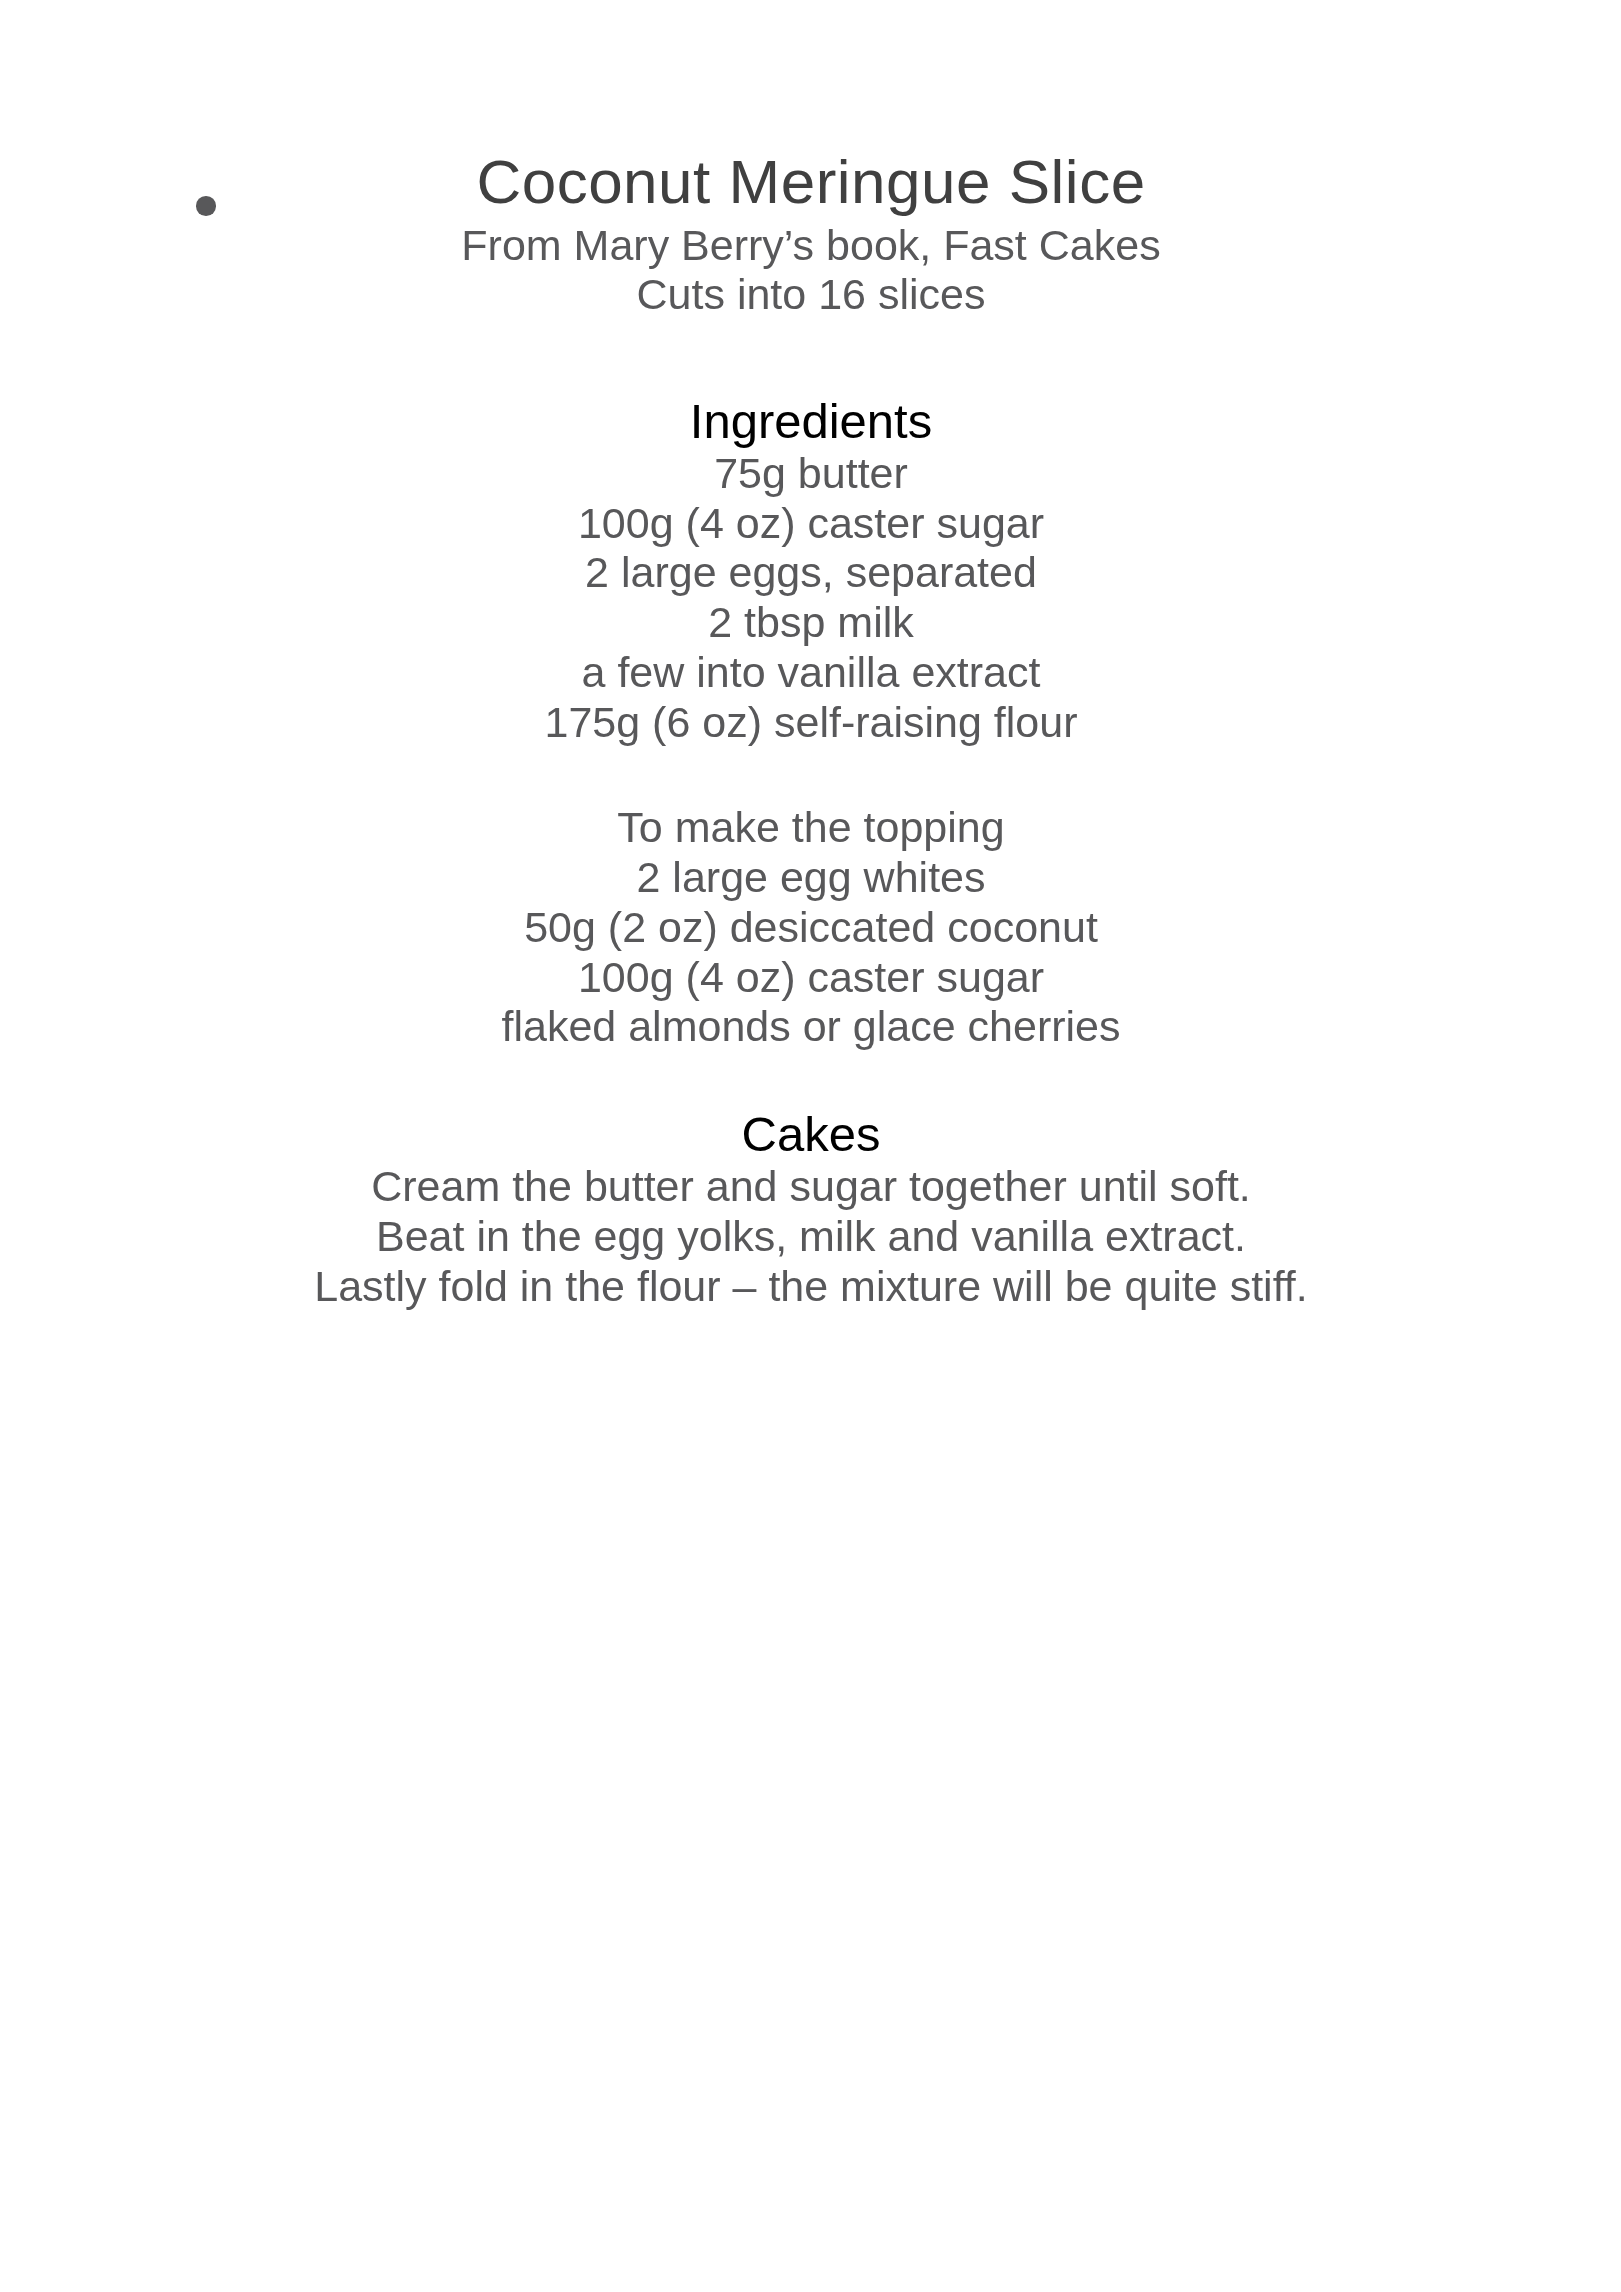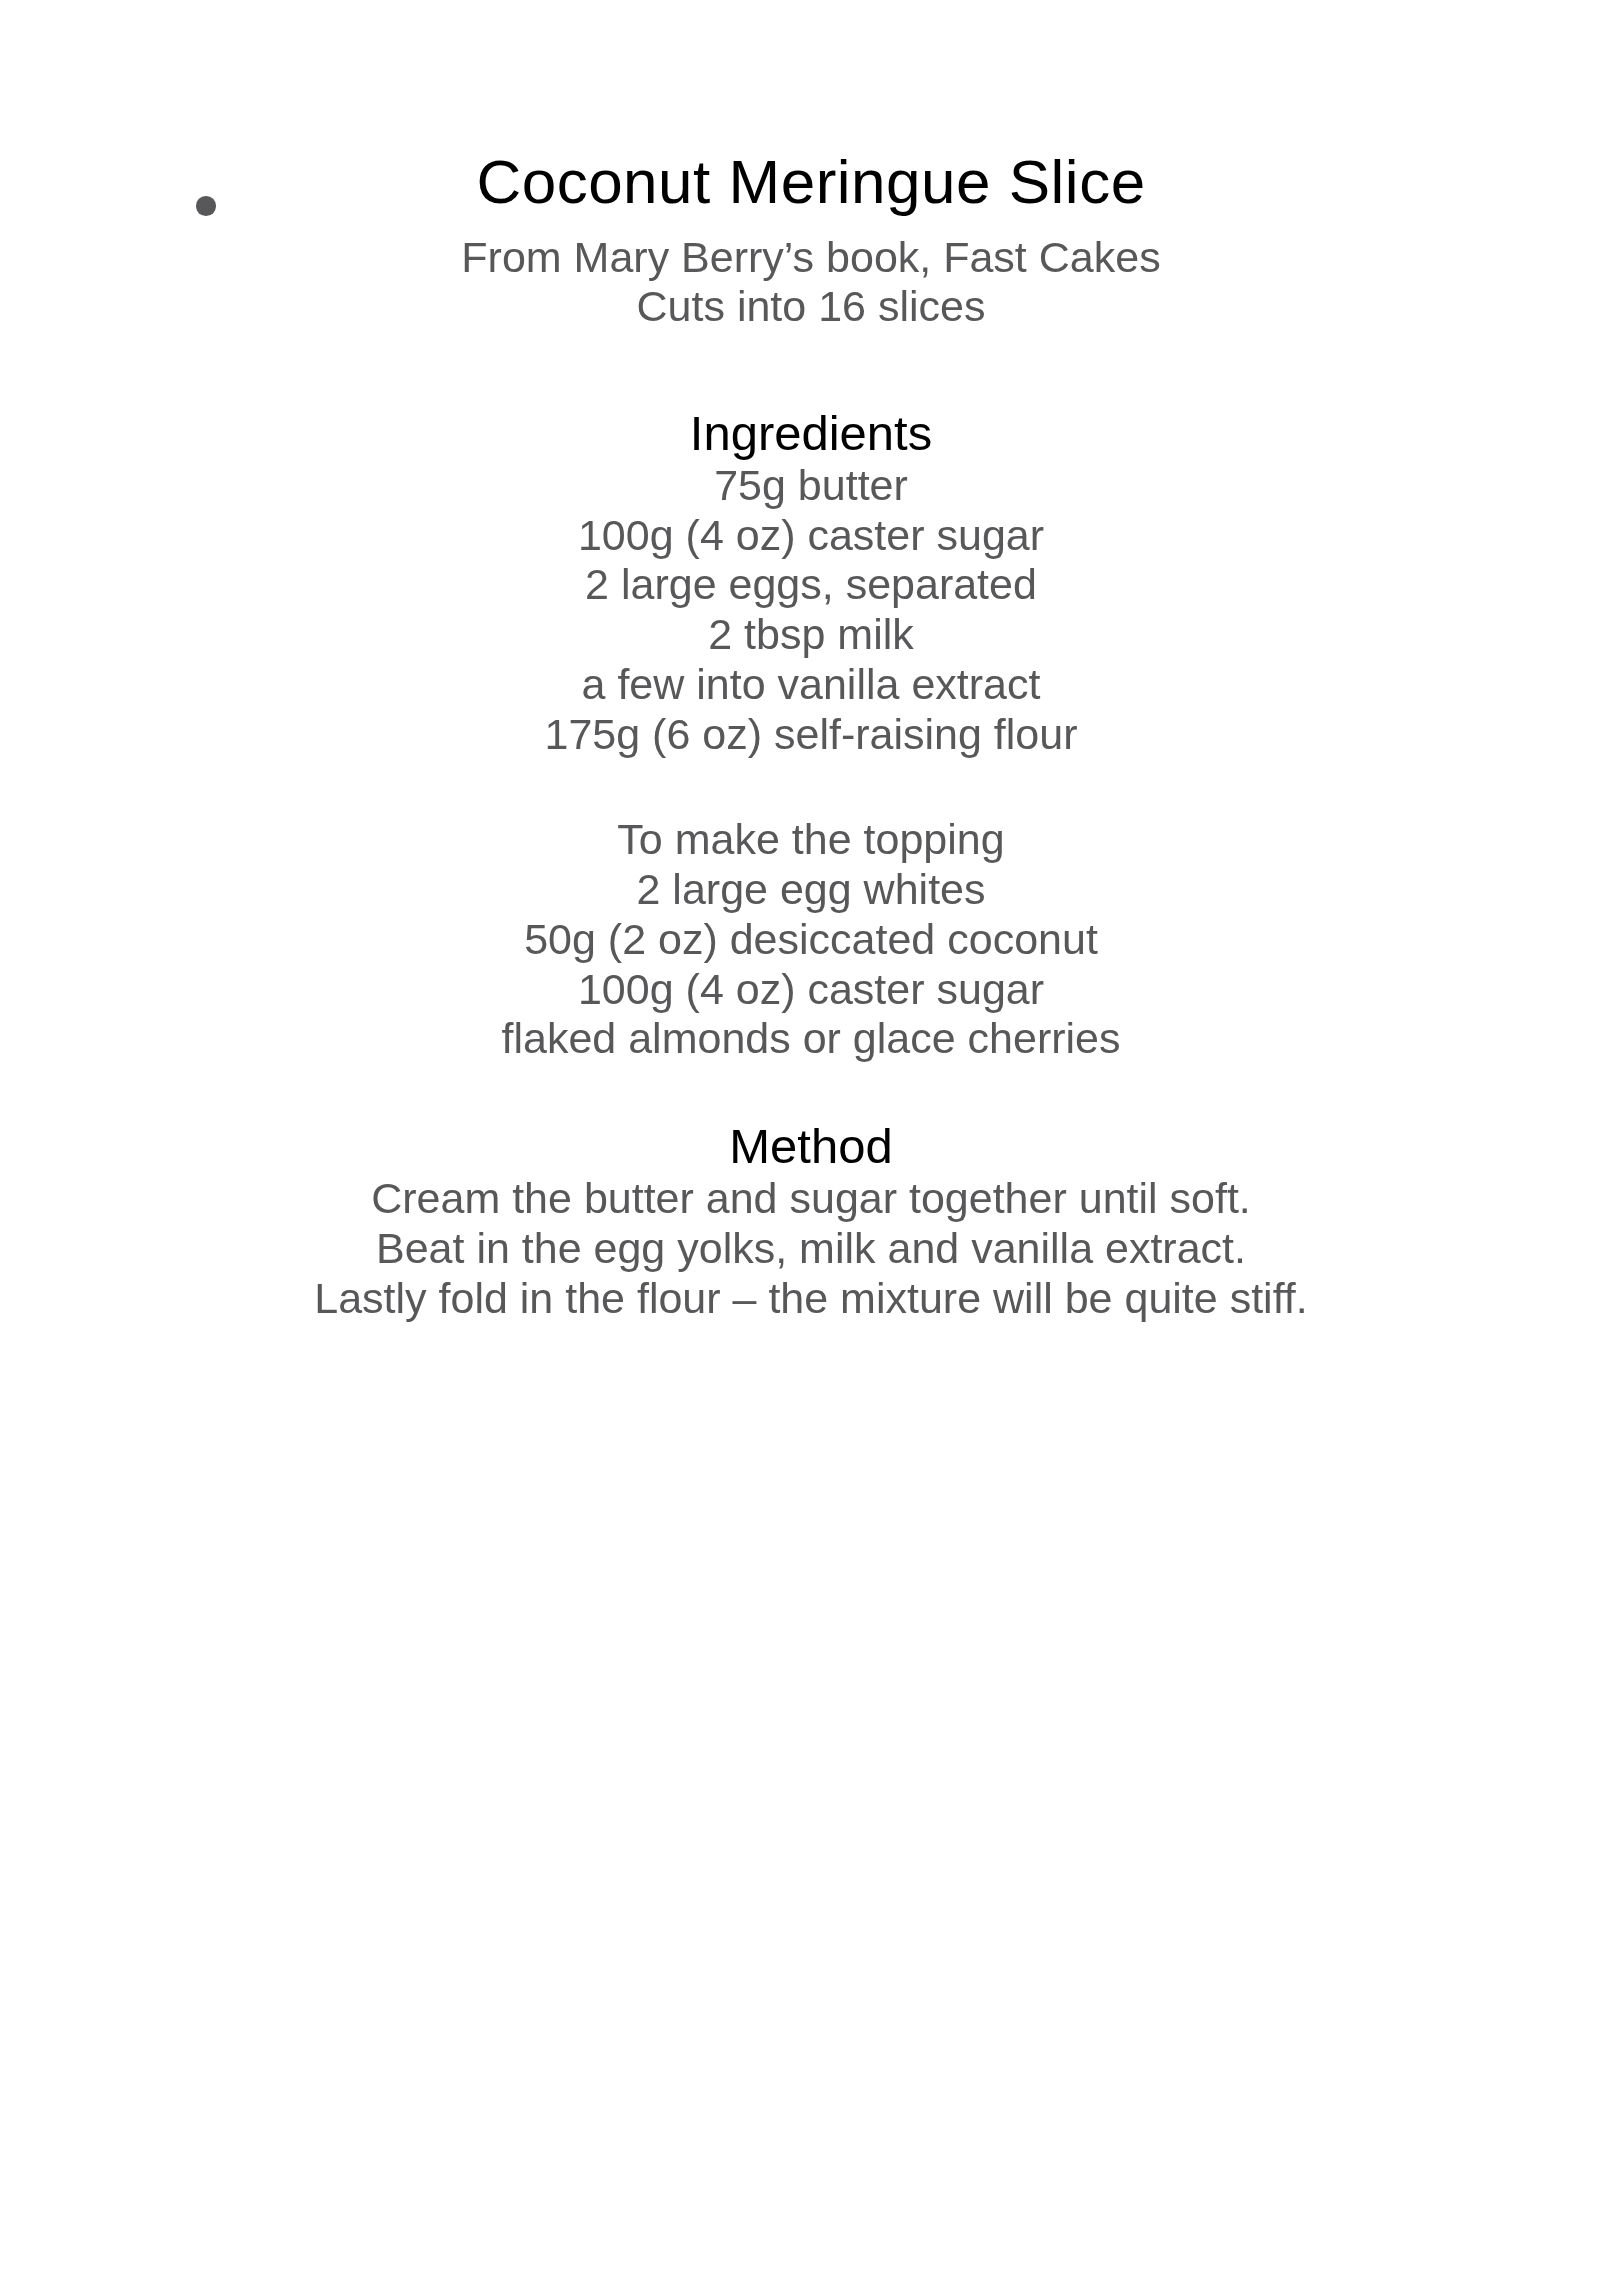--- a/index.html
+++ b/index.html
@@ -35,22 +35,22 @@
     left: 213px;
     top: 147px;
     width: 1196px;
     text-align: center;
   }
   .title {
     font-size: 62px;
     font-weight: 400;
     letter-spacing: 0.5px;
     line-height: 1.12;
-    color: #000000;
-    margin: 0 0 17px 0;
+    color: #404040;
+    margin: 0 0 5px 0;
   }
   .subtitle {
     font-size: 43px;
     font-weight: 400;
     line-height: 1.12;
     color: #58585a;
     margin: 0;
   }
   .section-head {
     font-size: 49px;
@@ -102,21 +102,21 @@
       <p class="line">To make the topping</p>
       <p class="line">2 large egg whites</p>
       <p class="line">50g (2 oz) desiccated coconut</p>
       <p class="line">100g (4 oz) caster sugar</p>
       <p class="line">flaked almonds or glace cherries</p>
     </div>
 
     <div class="gap-md"></div>
 
     <div class="block">
-      <p class="section-head">Method</p>
+      <p class="section-head">Cakes</p>
       <p class="line">Cream the butter and sugar together until soft.</p>
       <p class="line">Beat in the egg yolks, milk and vanilla extract.</p>
       <p class="line">Lastly fold in the flour – the mixture will be quite stiff.</p>
     </div>
 
   </div>
 </div>
 
 
 </body></html>

